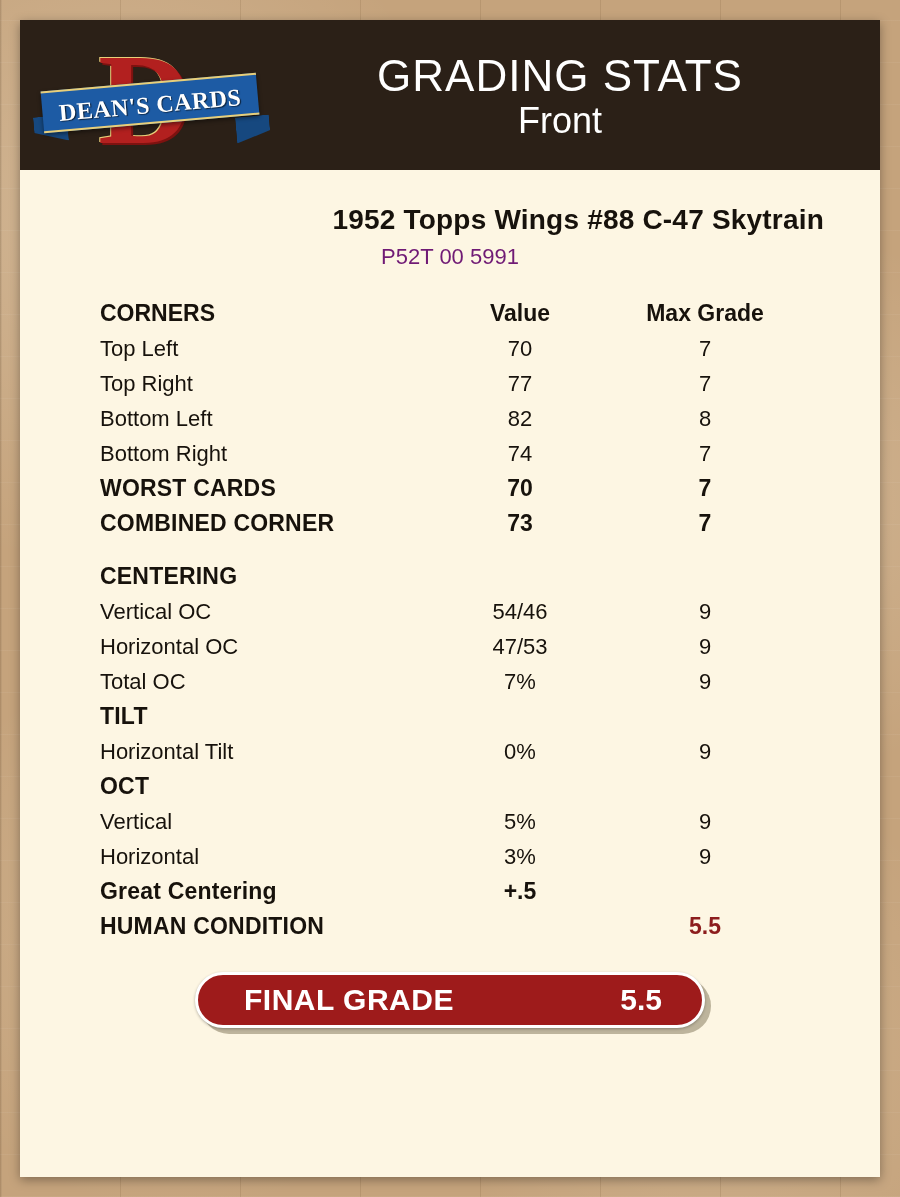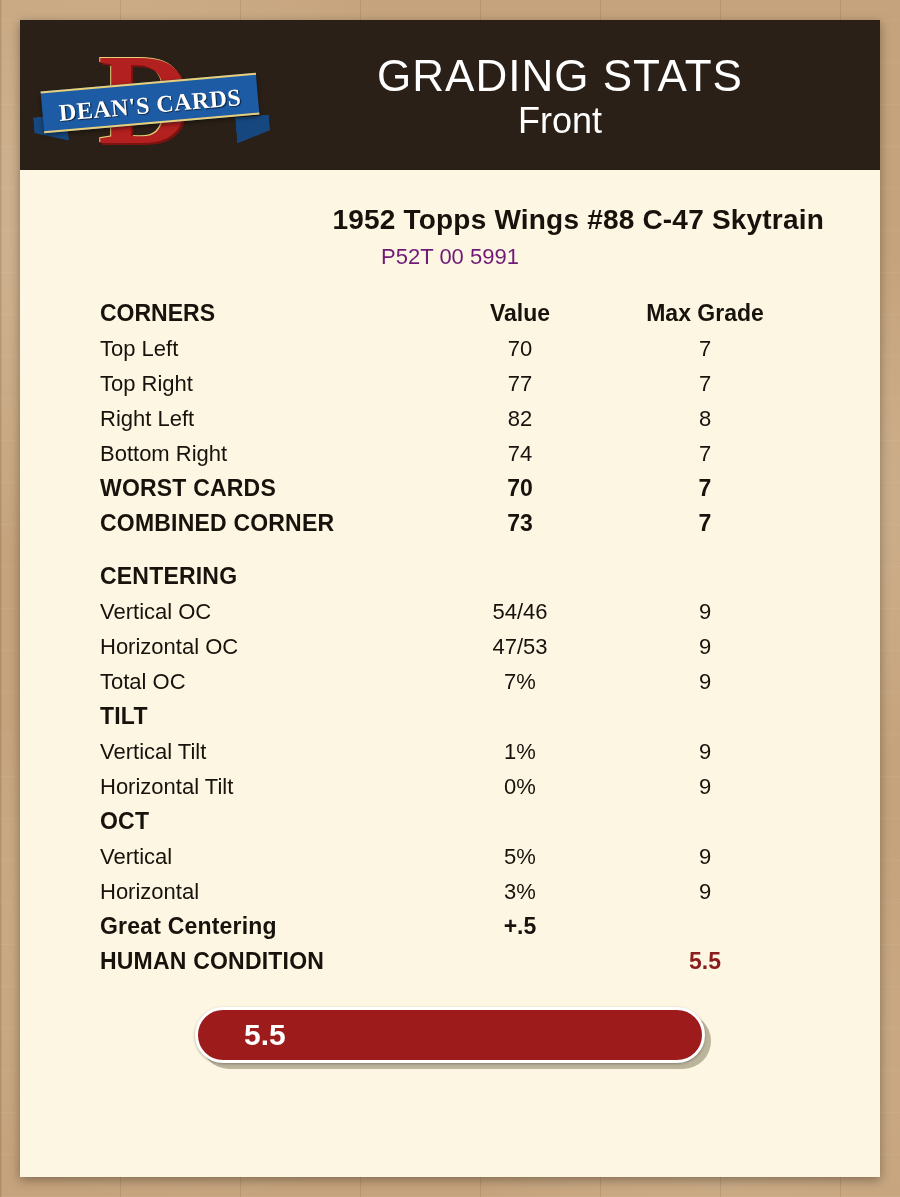--- a/index.html
+++ b/index.html
@@ -240,21 +240,21 @@
             <td class="c-label indent">Top Left</td>
             <td class="c-value">70</td>
             <td class="c-max">7</td>
           </tr>
           <tr>
             <td class="c-label indent">Top Right</td>
             <td class="c-value">77</td>
             <td class="c-max">7</td>
           </tr>
           <tr>
-            <td class="c-label indent">Right Left</td>
+            <td class="c-label indent">Bottom Left</td>
             <td class="c-value">82</td>
             <td class="c-max">8</td>
           </tr>
           <tr>
             <td class="c-label indent">Bottom Right</td>
             <td class="c-value">74</td>
             <td class="c-max">7</td>
           </tr>
           <tr class="section">
             <td class="c-label">WORST CARDS</td>
@@ -293,25 +293,20 @@
             <td class="c-value">7%</td>
             <td class="c-max">9</td>
           </tr>
 
           <tr class="section">
             <td class="c-label">TILT</td>
             <td class="c-value"></td>
             <td class="c-max"></td>
           </tr>
           <tr>
-            <td class="c-label indent">Vertical Tilt</td>
-            <td class="c-value">1%</td>
-            <td class="c-max">9</td>
-          </tr>
-          <tr>
             <td class="c-label indent">Horizontal Tilt</td>
             <td class="c-value">0%</td>
             <td class="c-max">9</td>
           </tr>
 
           <tr class="section">
             <td class="c-label">OCT</td>
             <td class="c-value"></td>
             <td class="c-max"></td>
           </tr>
@@ -334,19 +329,20 @@
             <td class="c-label">HUMAN CONDITION</td>
             <td class="c-value"></td>
             <td class="c-max grade-red">5.5</td>
           </tr>
         </tbody>
       </table>
 
       <div id="final-grade-wrap">
         <div id="final-grade-shadow"></div>
         <div id="final-grade">
+          <span id="final-grade-label">FINAL GRADE</span>
           <span id="final-grade-value">5.5</span>
         </div>
       </div>
     </div>
 
   </div>
 </div>
 
 </body></html>

